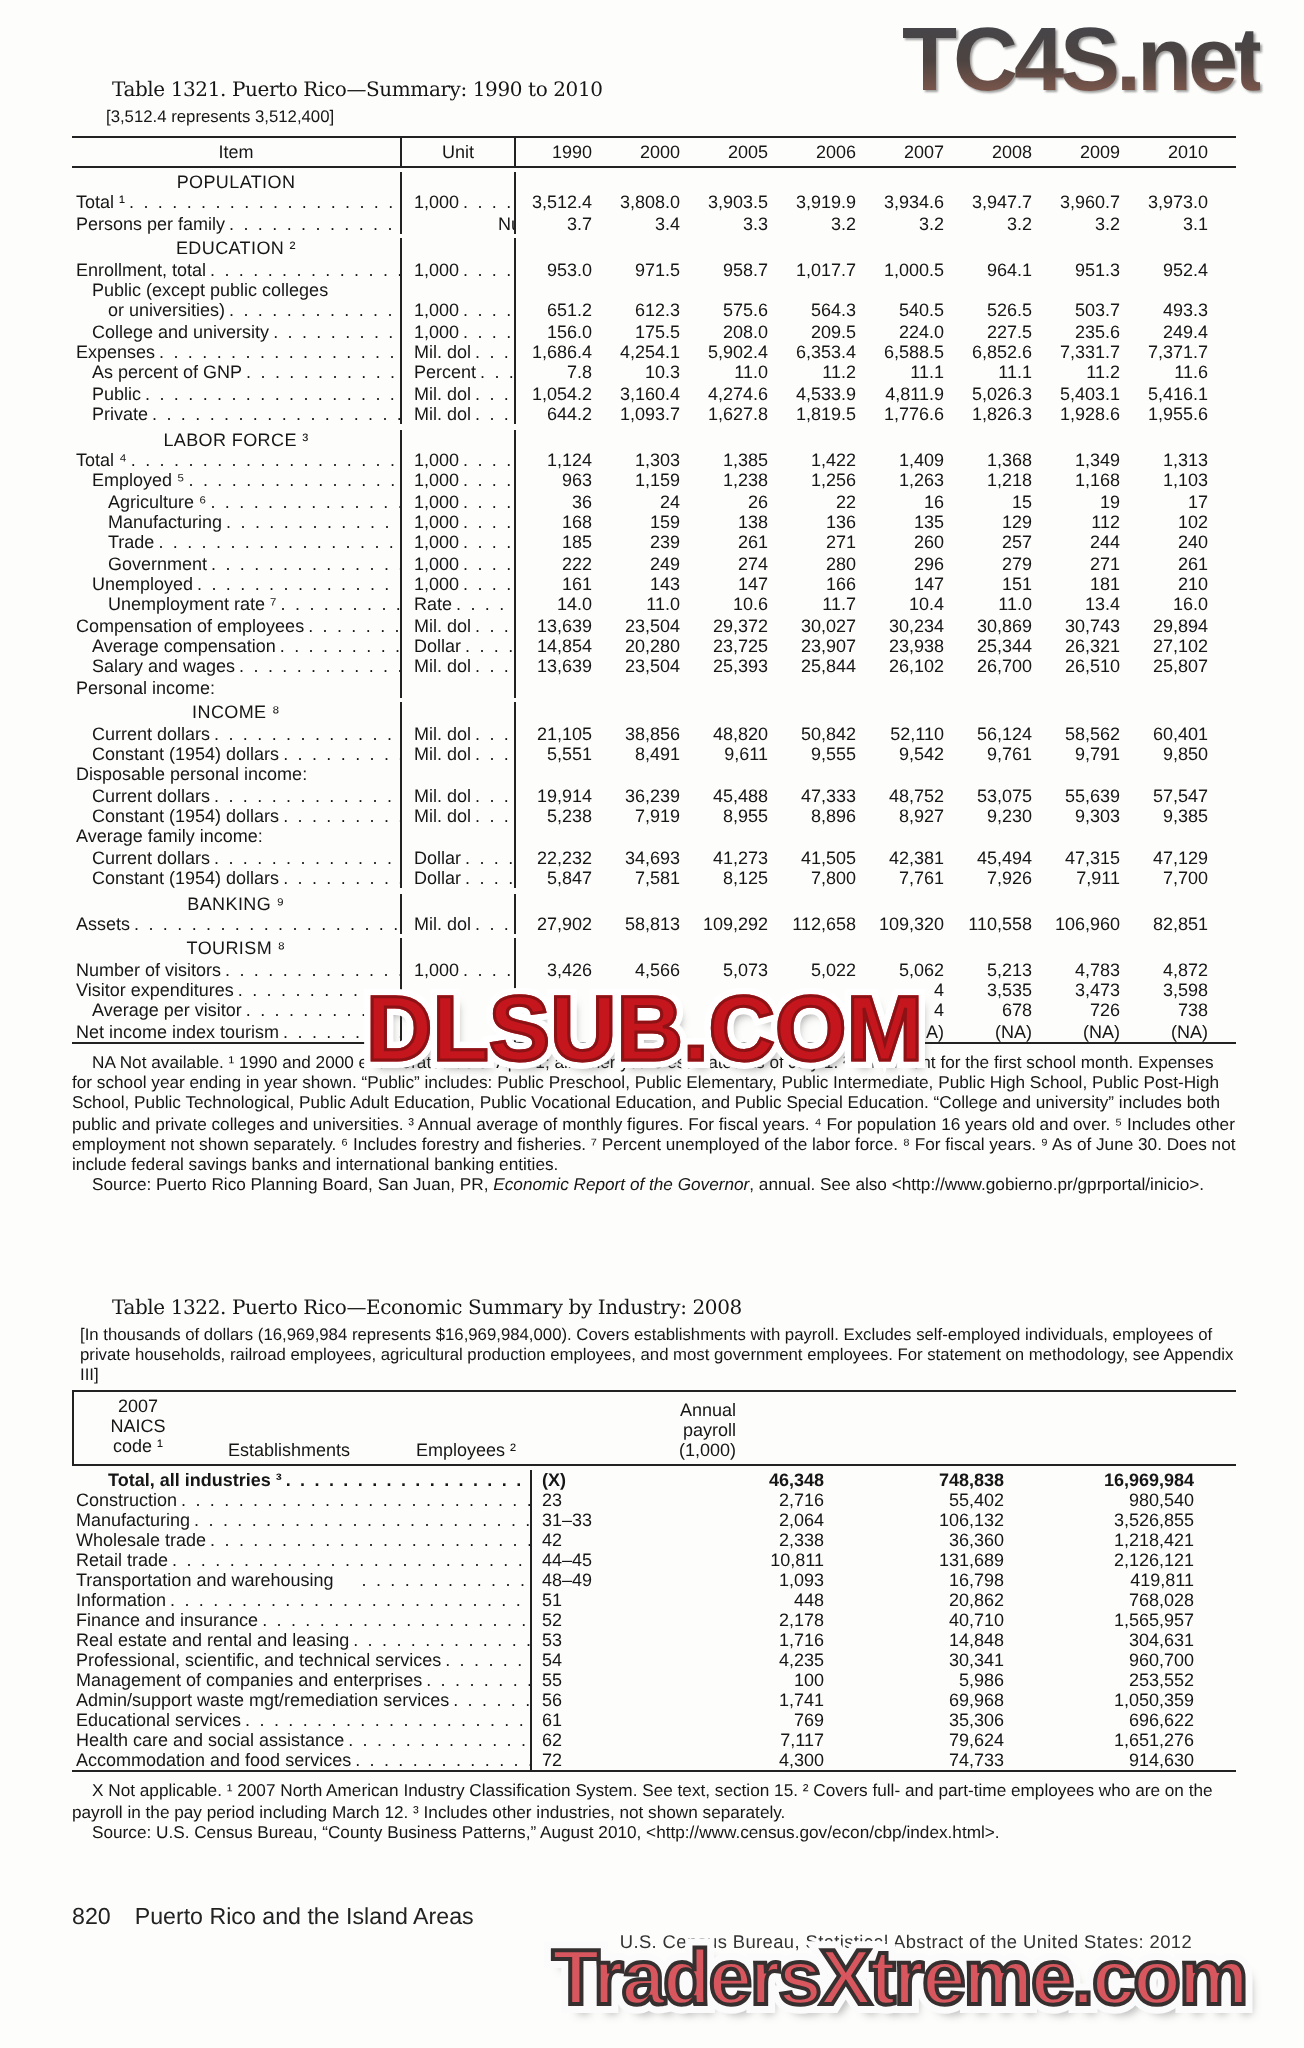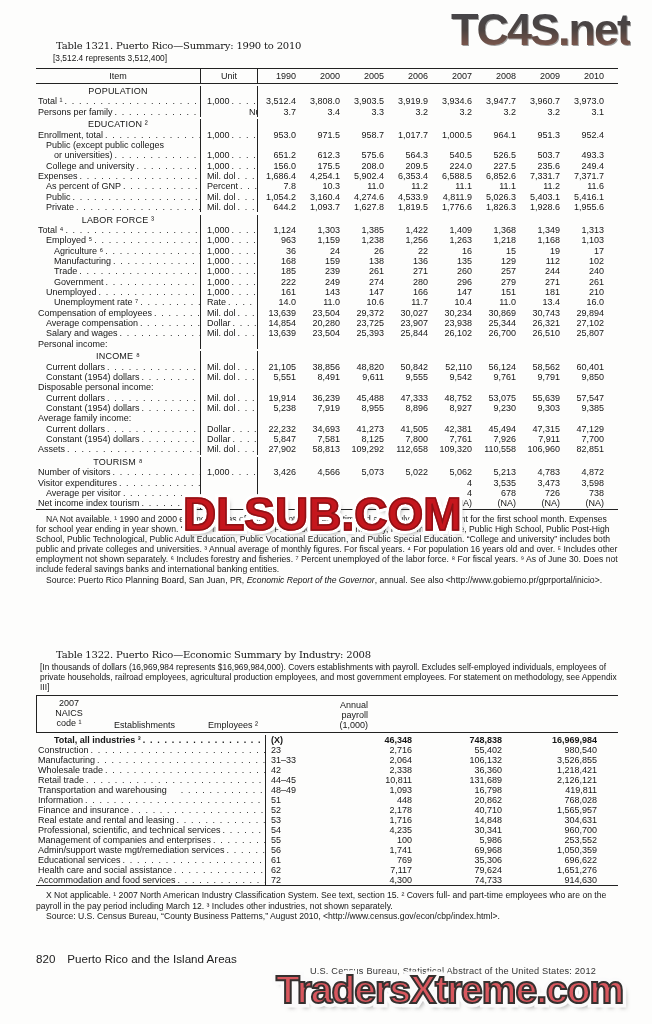--- a/index.html
+++ b/index.html
@@ -769,20 +769,32 @@
           </div>
           <div class="c-yr">5,847</div>
           <div class="c-yr">7,581</div>
           <div class="c-yr">8,125</div>
           <div class="c-yr">7,800</div>
           <div class="c-yr">7,761</div>
           <div class="c-yr">7,926</div>
           <div class="c-yr">7,911</div>
           <div class="c-yr">7,700</div>
         </div>
+        <div class="trow sect">
+          <div class="c-stub sect-label">BANKING ⁹</div>
+          <div class="c-unit"></div>
+          <div class="c-yr"></div>
+          <div class="c-yr"></div>
+          <div class="c-yr"></div>
+          <div class="c-yr"></div>
+          <div class="c-yr"></div>
+          <div class="c-yr"></div>
+          <div class="c-yr"></div>
+          <div class="c-yr"></div>
+        </div>
         <div class="trow">
           <div class="c-stub">
             <span class="stubflex ind0" style="display: flex;">
               <span class="lbl">Assets</span>
               <span class="dots"></span>
             </span>
           </div>
           <div class="c-unit">
             <span class="unitflex" style="display: flex;">
               <span class="lbl">Mil. dol</span>

